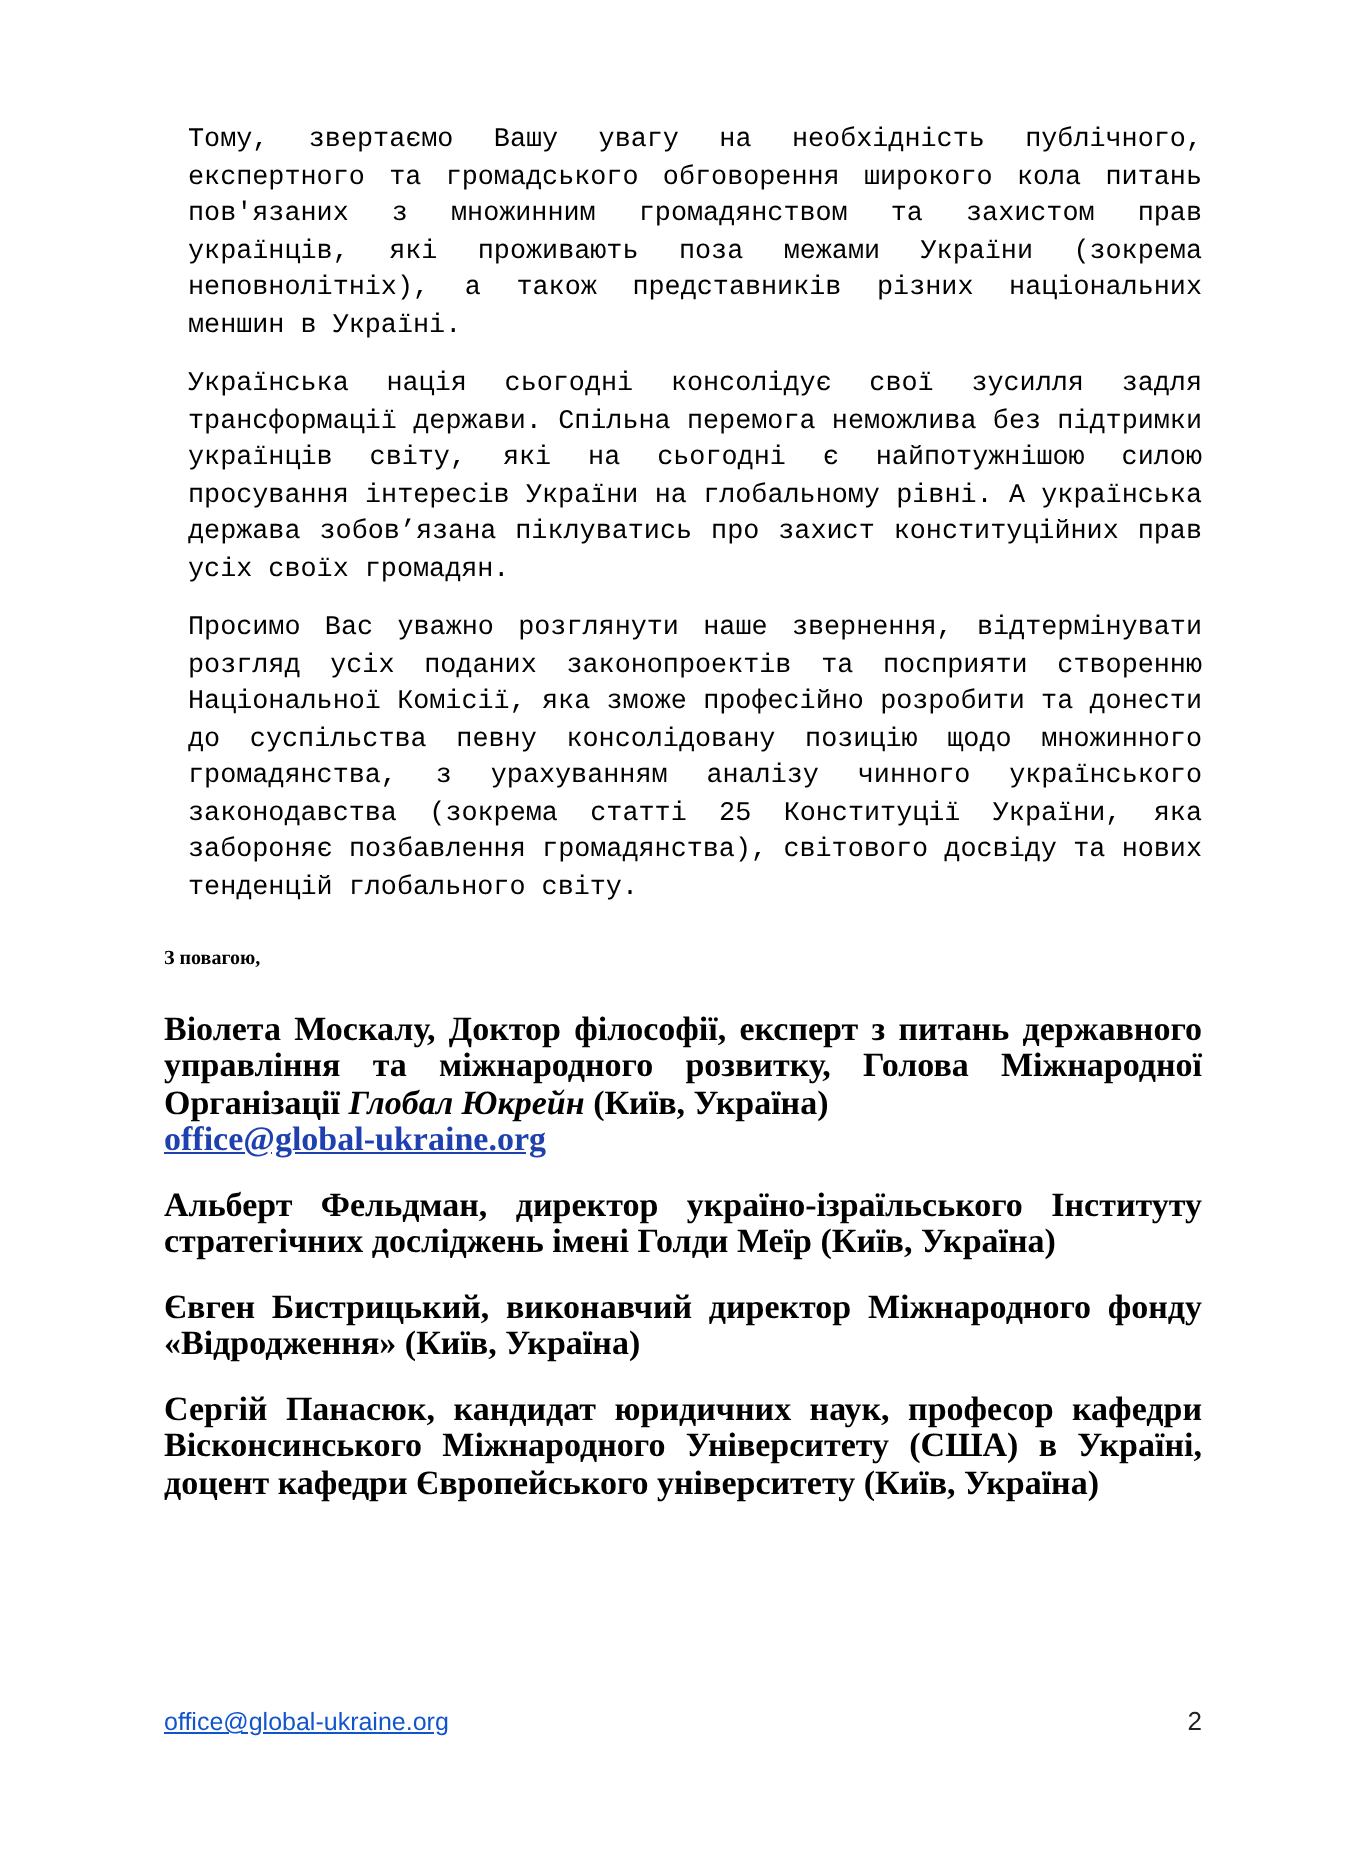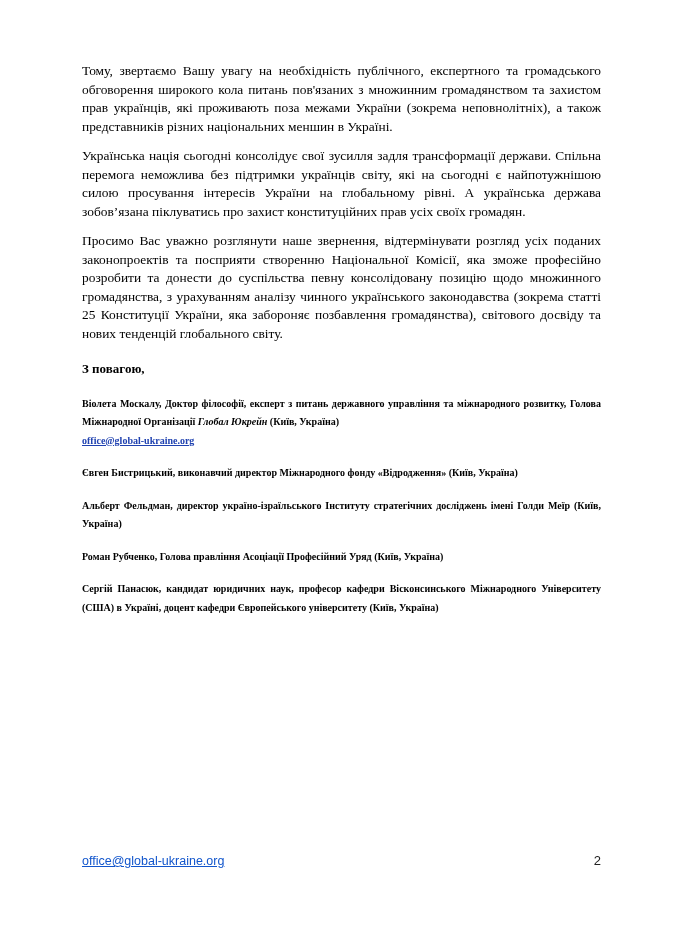--- a/index.html
+++ b/index.html
@@ -16,35 +16,36 @@
     color: #000000;
     overflow: hidden;
   }
   .content {
     position: absolute;
     left: 82px;
     right: 80px;
     top: 62px;
   }
   .body-p {
-    margin: 0 0 11px 0;
+    margin: 0 0 11px 12px;
     font-size: 13.4px;
     line-height: 18.5px;
     text-align: justify;
     font-weight: 400;
+    font-family: Liberation Mono, monospace;
   }
   .closing {
     margin: 17px 0 16px 0;
-    font-size: 13px;
+    font-size: 10px;
     line-height: 18.5px;
     font-weight: 700;
   }
   .sig {
     margin: 0 0 14px 0;
-    font-size: 10px;
+    font-size: 17px;
     line-height: 18.5px;
     text-align: justify;
     font-weight: 700;
   }
   .sig p {
     margin: 0;
   }
   .org-italic {
     font-style: italic;
   }
@@ -90,25 +91,24 @@
 
     <p class="closing">З повагою,</p>
 
     <div class="sig">
       <p><span>Віолета Москалу, Доктор філософії, експерт з питань державного управління та міжнародного розвитку, Голова Міжнародної Організації </span><span class="org-italic">Глобал Юкрейн</span><span> (Київ, Україна)</span></p>
       <a class="email-link">office@global-ukraine.org</a>
     </div>
 
 
 
+    <p class="sig">Альберт Фельдман, директор україно-ізраїльського Інституту стратегічних досліджень імені Голди Меїр (Київ, Україна)</p>
+
     <p class="sig">Євген Бистрицький, виконавчий директор Міжнародного фонду «Відродження» (Київ, Україна)</p>
 
-    <p class="sig">Альберт Фельдман, директор україно-ізраїльського Інституту стратегічних досліджень імені Голди Меїр (Київ, Україна)</p>
-
-    <p class="sig">Роман Рубченко, Голова правління Асоціації Професійний Уряд (Київ, Україна)</p>
 
     <p class="sig">Сергій Панасюк, кандидат юридичних наук, професор кафедри Вісконсинського Міжнародного Університету (США) в Україні, доцент кафедри Європейського університету (Київ, Україна)</p>
 
 
 
   </div>
 
   <div class="footer">
     <a class="footer-link">office@global-ukraine.org</a>
     <span class="page-num">2</span>

